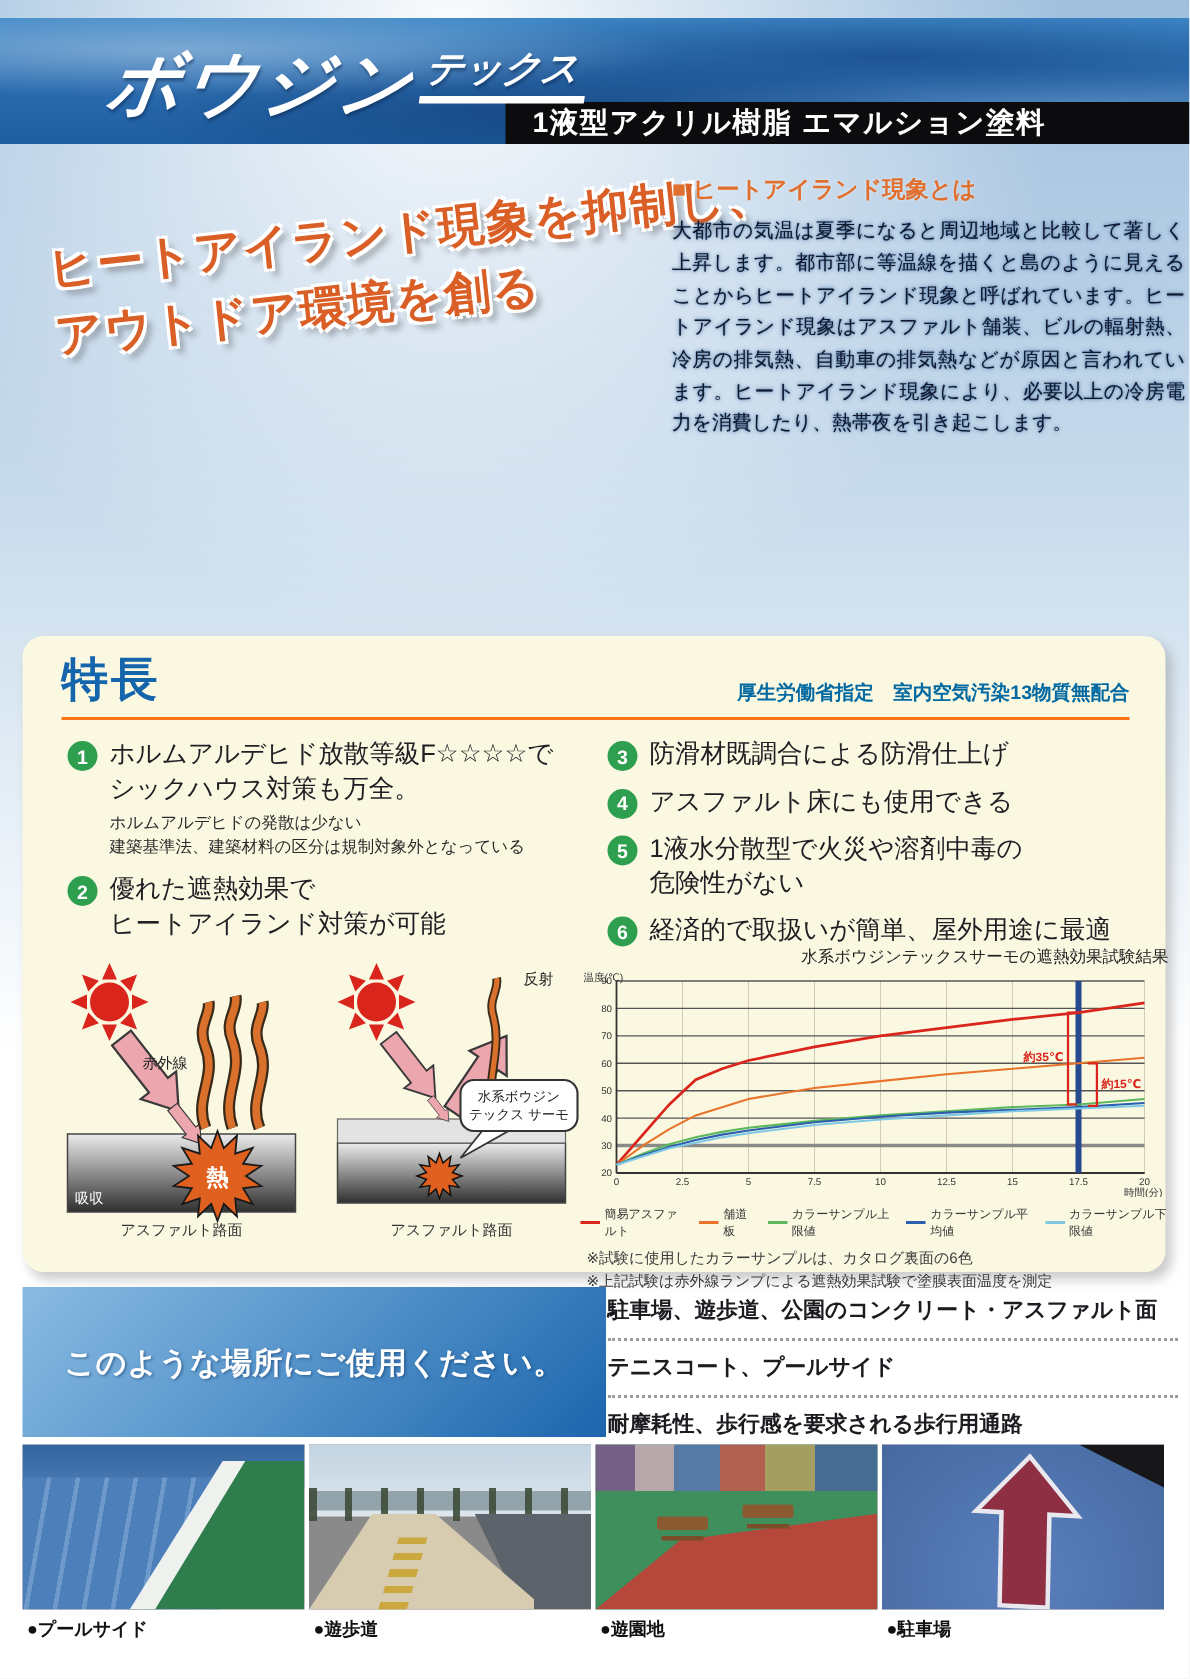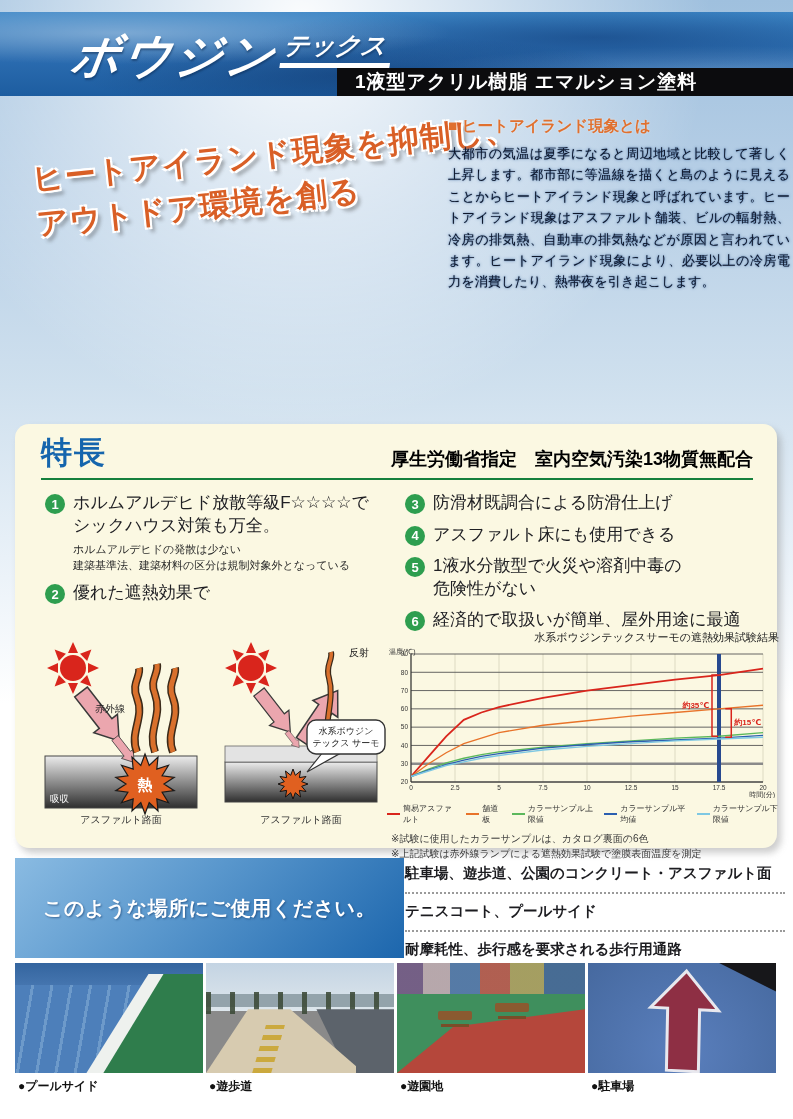--- a/index.html
+++ b/index.html
@@ -42,23 +42,23 @@
     text-shadow:0 0 3px rgba(70,110,160,0.9), 0 0 1px rgba(70,110,160,0.9); }
   .lead { position:absolute; left:20px; top:303px; width:765px;
     font-family:"Liberation Serif","DejaVu Serif",serif; font-weight:bold;
     font-size:23px; line-height:1.6; color:#10131f; letter-spacing:0.5px;
     text-shadow:0 0 2px rgba(255,255,255,0.8); }
 
   
   .panel { position:absolute; left:15px; top:424px; width:762px; height:424px;
     background:#fbf8e2; border-radius:14px; box-shadow:4px 5px 7px rgba(130,130,130,0.4); }
   .panel-head { display:flex; justify-content:space-between; align-items:flex-end;
-    margin:8px 24px 0 26px; border-bottom:2px solid #15803d; padding-bottom:4px; }
+    margin:8px 24px 0 26px; border-bottom:2px solid #f97316; padding-bottom:4px; }
   .panel-title { color:#1565ad; font-size:31px; font-weight:bold; letter-spacing:2px; }
-  .panel-cert { color:#000000; font-size:18px; font-weight:bold; padding-bottom:3px; }
+  .panel-cert { color:#0369a1; font-size:13px; font-weight:bold; padding-bottom:3px; }
   .feat-cols { display:flex; margin:12px 20px 0 30px; }
   .feat-col-l { width:360px; }
   .feat-col-r { width:350px; }
   .feat-item { display:flex; margin-bottom:9px; }
   .feat-num { flex:0 0 20px; height:20px; border-radius:50%; background:#2e9e4f; color:#fff;
     font-size:13px; font-weight:bold; display:flex; align-items:center; justify-content:center;
     margin:2px 8px 0 0; }
   .feat-text { font-size:17px; line-height:1.33; color:#202024; }
   .feat-notes { margin:-4px 0 8px 28px; font-size:11px; line-height:1.45; color:#2a2a2a; }
 
@@ -158,20 +158,21 @@
           </span>
         </div>
         <div class="feat-notes">
           <div>ホルムアルデヒドの発散は少ない</div>
           <div>建築基準法、建築材料の区分は規制対象外となっている</div>
         </div>
         <div class="feat-item">
           <span class="feat-num">2</span>
           <span class="feat-text">
             <span>優れた遮熱効果で</span><br>
+            <span>ヒートアイランド対策が可能</span>
           </span>
         </div>
       </div>
       <div class="feat-col-r">
         <div class="feat-item">
           <span class="feat-num">3</span>
           <span class="feat-text">防滑材既調合による防滑仕上げ</span>
         </div>
         <div class="feat-item">
           <span class="feat-num">4</span>

